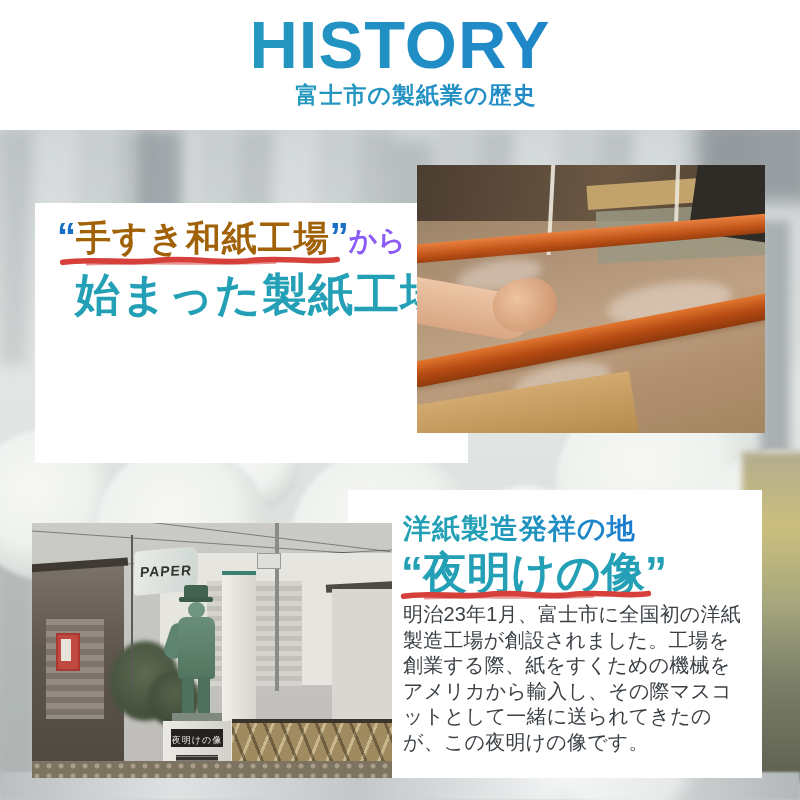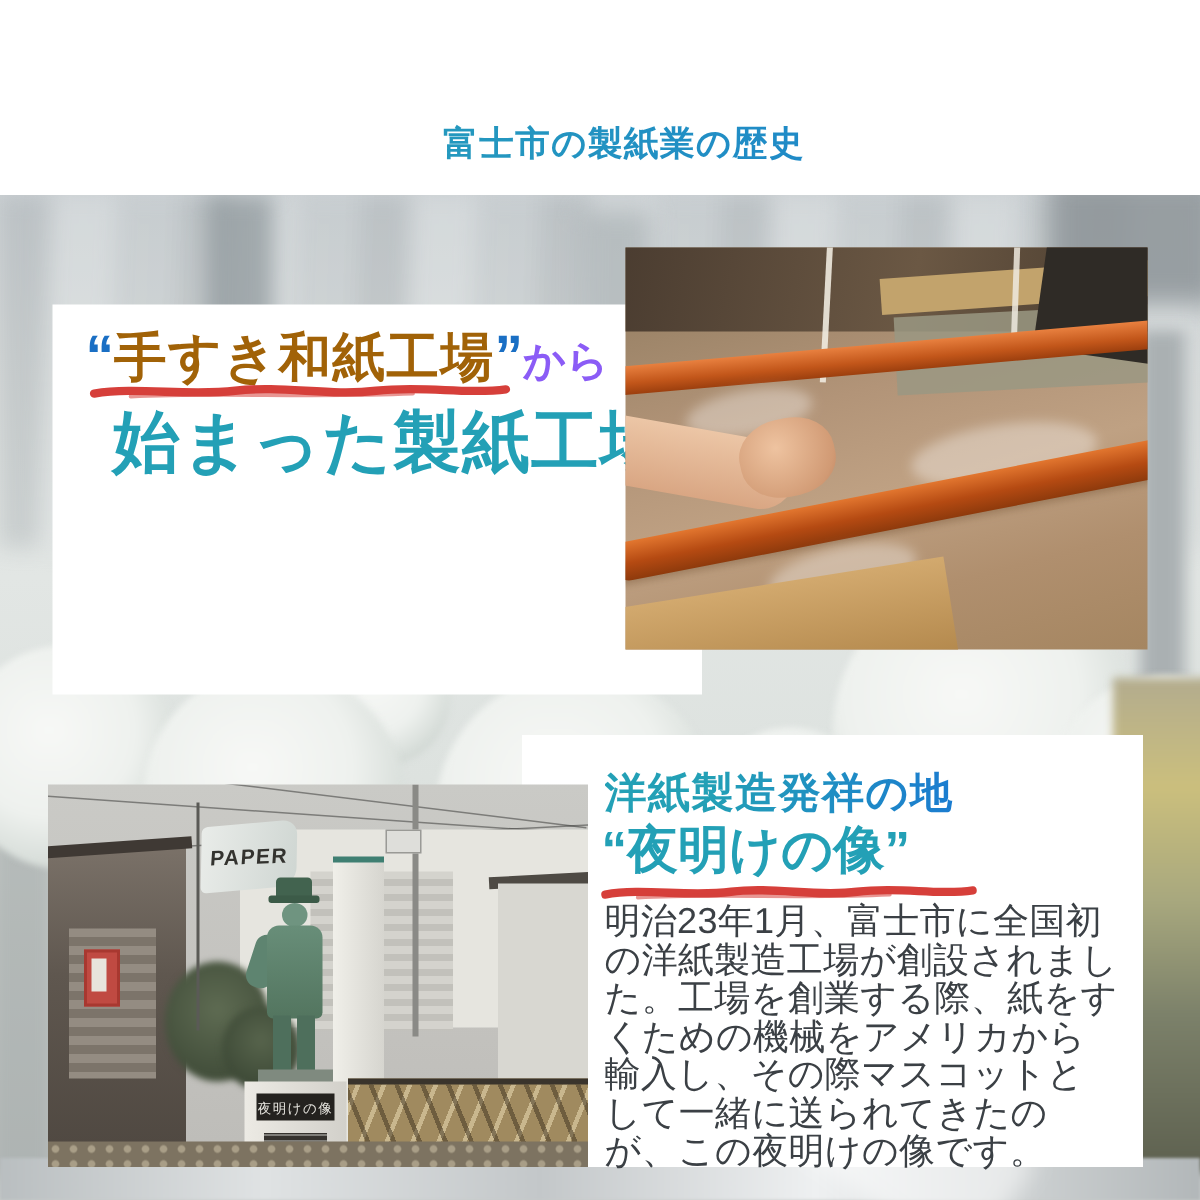--- a/index.html
+++ b/index.html
@@ -59,24 +59,24 @@
   .wh1 .hl  { font-size:35px; color:#a16207; letter-spacing:1px; }
   .wh1 .sfx { font-size:28px; color:#8b5cf6; }
   .u-line { position:absolute; }
   .u1 { left:24px; top:51px; width:282px; height:13px; }
   .wh2 { position:absolute; left:40px; top:62px; font-size:45px; font-weight:bold; color:#23a0b6; letter-spacing:1px; white-space:nowrap; }
   .card-body { position:absolute; left:23px; top:116px; width:358px; margin:0;
     font-size:21px; line-height:25px; letter-spacing:.2px; color:#3b4045; }
   .yh1 { position:absolute; left:55px; top:20px; font-size:28px; font-weight:bold; letter-spacing:1px; white-space:nowrap;
     background:linear-gradient(90deg,#23a0b6 30%,#1b7cd0 100%);
     -webkit-background-clip:text; background-clip:text; color:transparent;text-align:center; }
-  .yh2 { position:absolute; left:53px; top:54px; font-size:34px; font-weight:bold; color:#23a0b6; white-space:nowrap; }
+  .yh2 { position:absolute; left:53px; top:54px; font-size:44px; font-weight:bold; color:#23a0b6; white-space:nowrap; }
   .u2 { left:52px; top:98px; width:252px; height:13px; }
   .panel-body { position:absolute; left:55px; top:112px; width:344px; margin:0;
-    font-size:24px; line-height:25.5px; letter-spacing:.2px; color:#3b4045; }
+    font-size:20px; line-height:25.5px; letter-spacing:.2px; color:#3b4045; }
   
   .photo-paper { position:absolute; left:417px; top:165px; width:348px; height:268px; overflow:hidden;
     background:linear-gradient(165deg,#8a7a62 0%,#9c8468 15%,#b29478 38%,#bfa183 58%,#b08f6e 78%,#a58661 100%); }
   .photo-paper * { position:absolute; }
   .pp-topwood { left:-6px; top:-4px; width:360px; height:60px;
     background:linear-gradient(100deg,#4a3c30 0%,#6b5844 55%,#473a2d 100%); }
   .pp-plank { left:170px; top:14px; width:200px; height:24px; transform:rotate(-4deg); background:#c2a36c; }
   .pp-farwater { left:180px; top:42px; width:180px; height:52px; transform:rotate(-3deg); background:#9a9882; opacity:.85; }
   .pp-corner { right:-14px; top:-12px; width:85px; height:85px; transform:rotate(8deg); background:#2f2b26; }
   .pp-string1 { left:132px; top:-4px; width:4px; height:94px; background:#efeadf; transform:rotate(3deg); opacity:.9; }
@@ -150,20 +150,21 @@
     background-image:repeating-linear-gradient(68deg, rgba(60,48,30,.5) 0 3px, transparent 3px 16px),
                      repeating-linear-gradient(-68deg, rgba(235,220,180,.55) 0 3px, transparent 3px 16px); }
   .st-ground { left:0; top:238px; width:360px; height:17px; background-color:#7d7361;
     background-image:radial-gradient(circle at 5px 5px,#a99e87 2px, transparent 3px); background-size:12px 10px; }
 </style>
 </head>
 <body>
 
 <div class="page">
 
+  <div class="title">HISTORY</div>
   <div class="subtitle">富士市の製紙業の歴史</div>
 
   <div class="bg">
     <div class="bg-streaks"></div>
     <div class="bg-bar1"></div>
     <div class="bg-bar2"></div>
     <div class="bg-corner"></div>
     <div class="bg-pipe"></div>
     <div class="bg-blob-l"></div>
     <div class="roll roll-7"></div>

